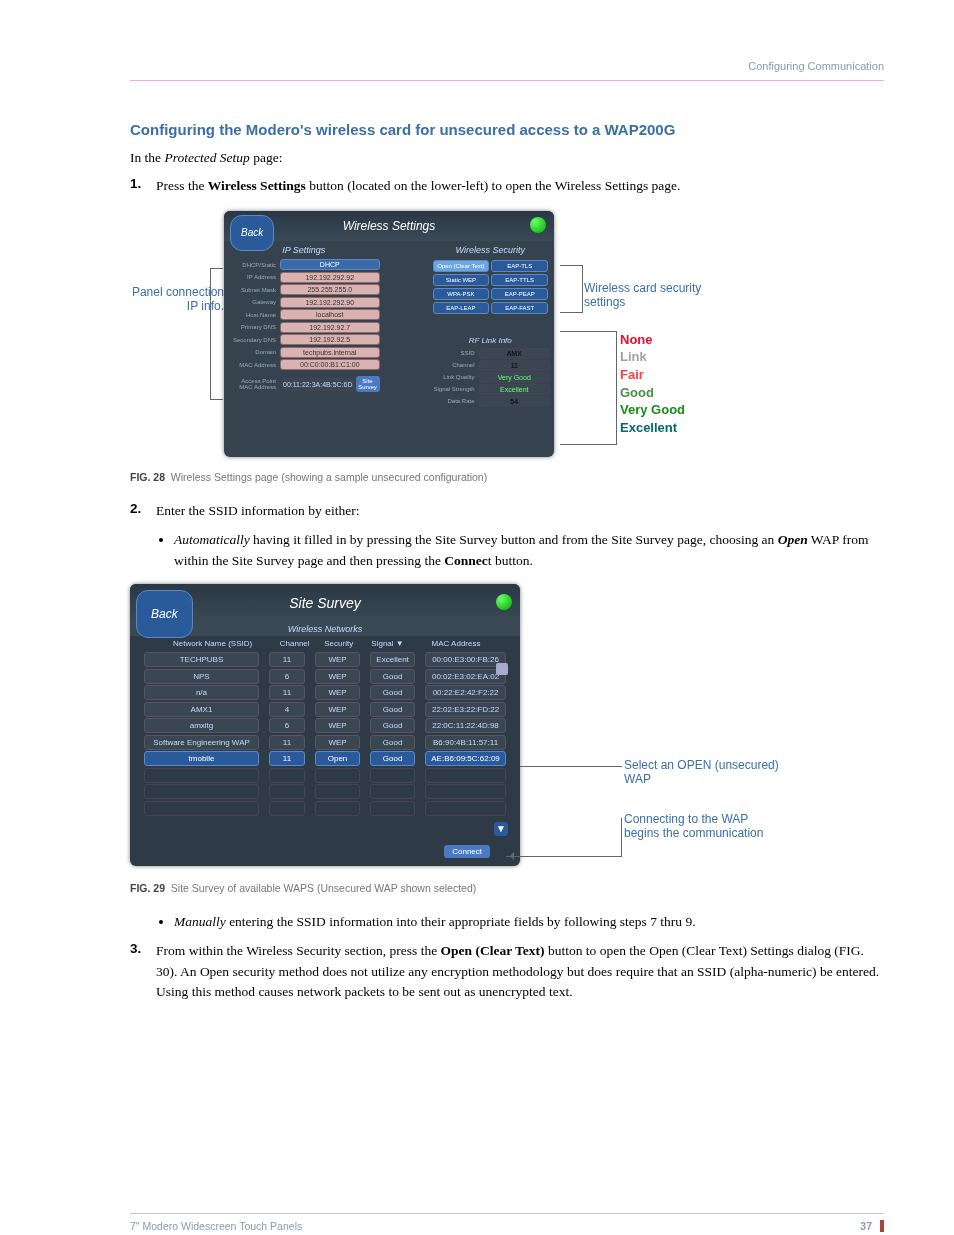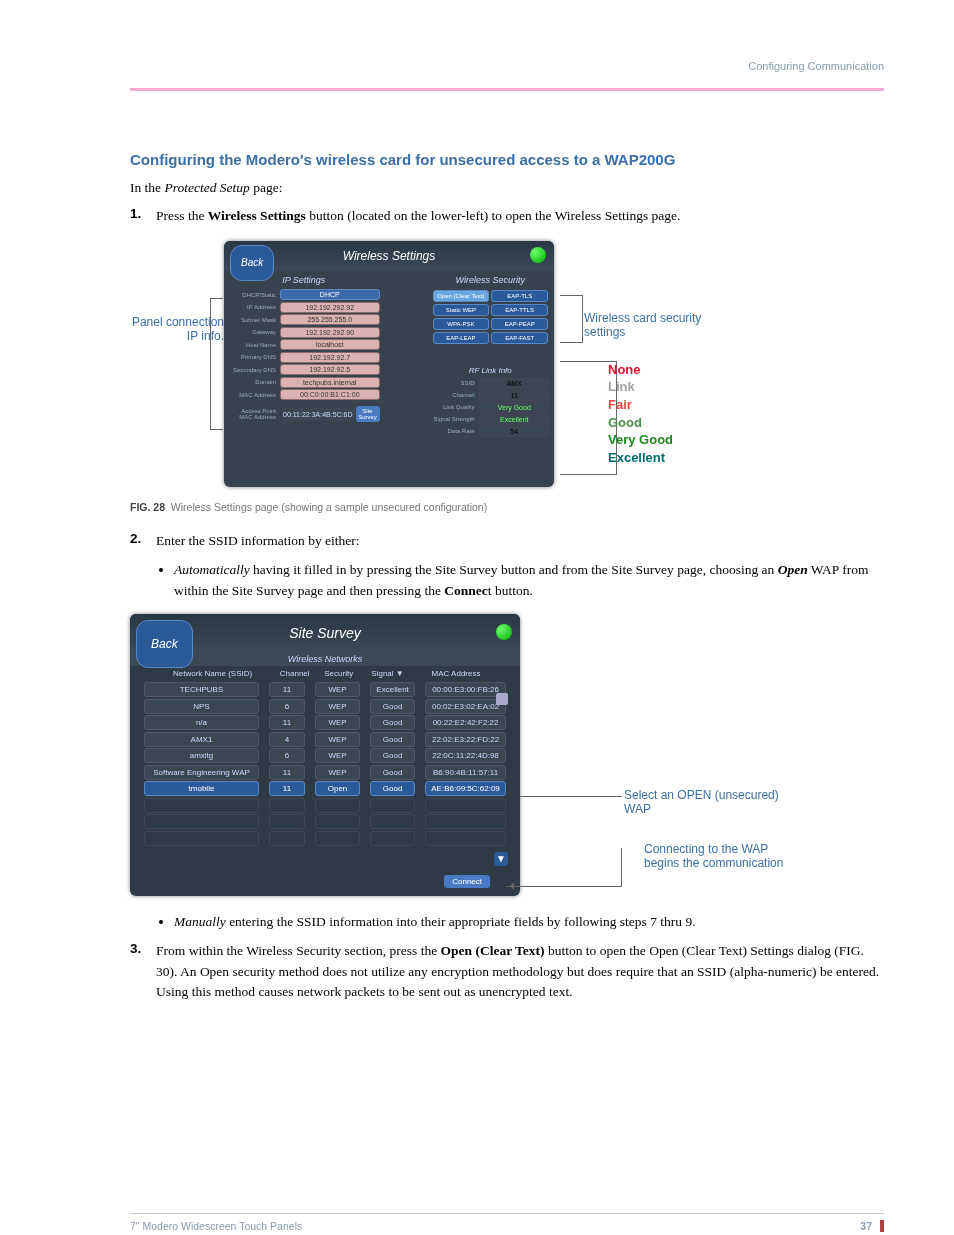--- a/index.html
+++ b/index.html
@@ -13,23 +13,23 @@
   .page {
     padding: 60px 70px 40px 130px;
     position: relative;
     min-height: 1150px;
   }
   .header-right {
     text-align: right;
     color: #8a9bb0;
     font-family: Arial, sans-serif;
     font-size: 11px;
-    border-bottom: 3px solid #f9a8d4;
-    padding-bottom: 16px;
-    margin-bottom: 60px;
+    border-bottom: 1px solid #f9a8d4;
+    padding-bottom: 8px;
+    margin-bottom: 40px;
   }
   h2.section {
     color: #3a6fa8;
     font-family: Arial, sans-serif;
     font-size: 15px;
     font-weight: bold;
     margin: 0 0 12px 0;
   }
   p.intro {
     font-size: 13.5px;
@@ -209,21 +209,21 @@
     position: absolute;
     left: 454px;
     top: 70px;
     width: 140px;
     font-family: Arial, sans-serif;
     font-size: 12px;
     color: #3a6fa8;
   }
   .quality-list {
     position: absolute;
-    left: 478px;
+    left: 490px;
     top: 120px;
     font-family: Arial, sans-serif;
     font-size: 13px;
     font-weight: bold;
     line-height: 1.35;
   }
   .q-none { color: #e01030; }
   .q-poor { color: #a0a0a0; }
   .q-fair { color: #ef4444; }
   .q-good { color: #4a8f4a; }
@@ -316,21 +316,21 @@
     padding: 2px 8px; border-radius: 3px;
   }
   .annot {
     position: absolute;
     font-family: Arial, sans-serif;
     font-size: 12px;
     color: #3a6fa8;
     width: 160px;
   }
   .annot-line1 { left: 494px; top: 174px;}
-  .annot-line2 { left: 514px; top: 228px;}
+  .annot-line2 { left: 494px; top: 228px;}
   .arrow29a {
     position: absolute; left: 390px; top: 182px; width: 102px; height: 1px; background: #666;
   }
   .arrow29b {
     position: absolute; left: 376px; top: 236px; width: 116px; height: 36px;
     border-bottom: 1px solid #666;
   }
   .arrow29b::after{
     content:''; position:absolute; left:0; bottom:-4px; border: 4px solid transparent; border-right-color:#666;
   }
@@ -581,20 +581,23 @@
         </div>
       <div class="lock-icon"></div>
       <div class="scroll-dn">▼</div>
       <div class="connect-btn">Connect</div>
     </div>
     <div class="arrow29a"></div>
     <div class="annot annot-line1">Select an OPEN (unsecured) WAP</div>
     <div class="arrow29b"></div>
     <div class="annot annot-line2">Connecting to the WAP begins the communication</div>
   </div>
+  <div class="fig-caption">
+    <span class="fignum">FIG. 29</span>&nbsp; <span>Site Survey of available WAPS (Unsecured WAP shown selected)</span>
+  </div>
 
   <ul class="bullets">
     <li>
       <span class="italic">Manually</span><span> entering the SSID information into their appropriate fields by following steps 7 thru 9.</span>
     </li>
   </ul>
 
   <ol class="steps">
     <li>
       <span class="num">3.</span>

